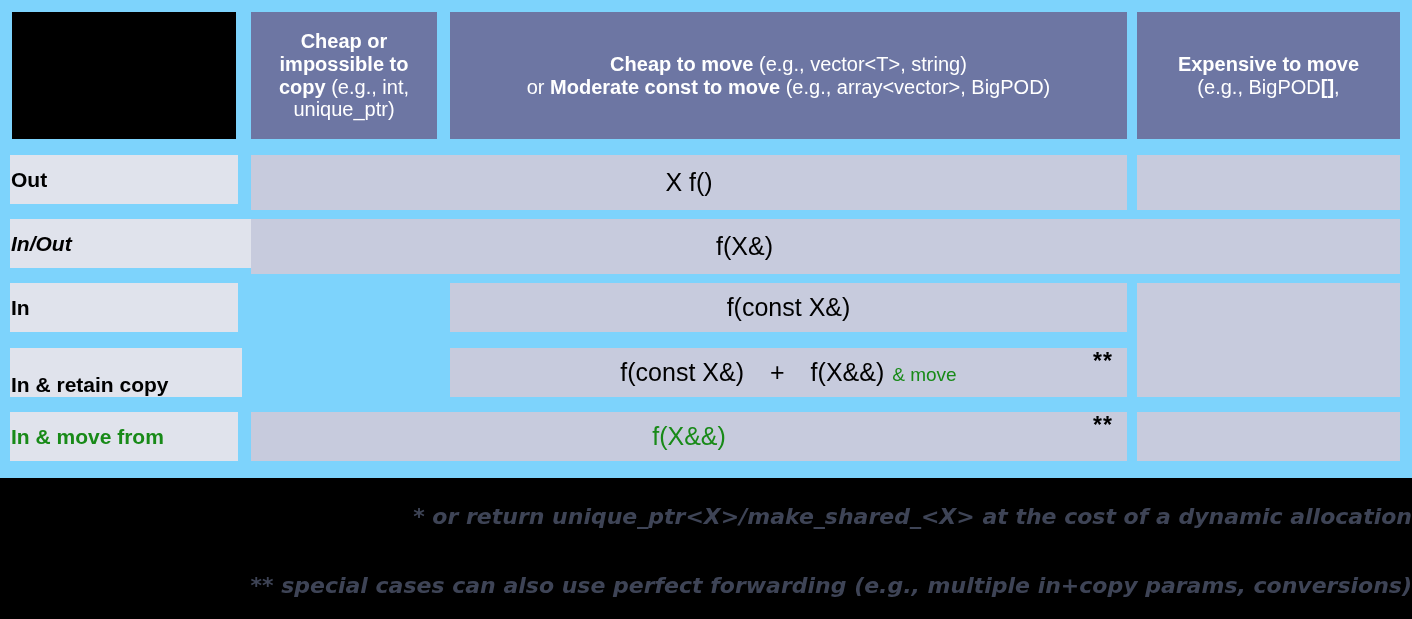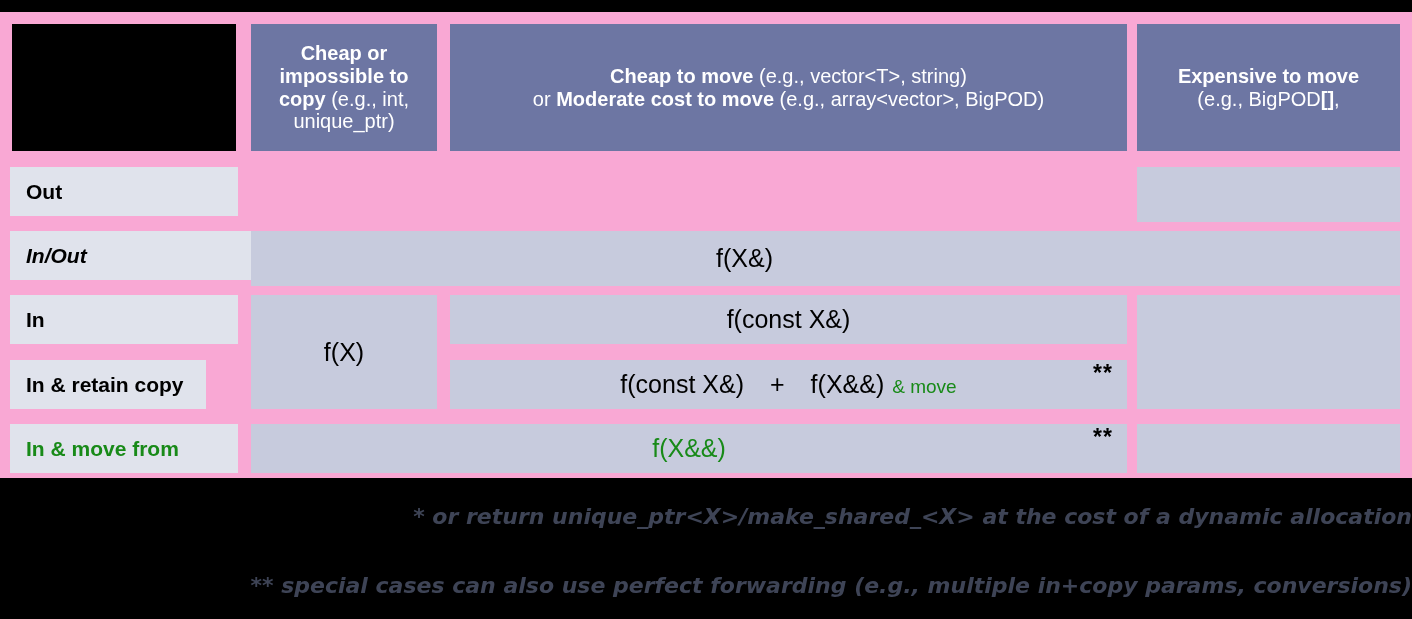--- a/index.html
+++ b/index.html
@@ -21,24 +21,24 @@
     position: absolute;
     left: 0; top: 0;
     width: 1412px;
     height: 619px;
     background: #000000;
   }
 
   
   #table-area {
     position: absolute;
-    left: 0; top: 12px;
+    left: 0; top: 0;
     width: 1412px;
     height: 478px;
-    background: #f9a8d4;
+    background: #7dd3fc;
   }
 
   
   .cell {
     position: absolute;
     box-sizing: border-box;
     display: flex;
     align-items: center;
     justify-content: center;
     text-align: center;
@@ -56,21 +56,21 @@
   .hdr .reg { font-weight: normal; }
 
   
   .rowlab {
     background: #e0e3ec;
     color: #000000;
     font-size: 21px;
     font-weight: bold;
     justify-content: flex-start;
     text-align: left;
-    padding-left: 16px;
+    padding-left: 1px;
   }
   .rowlab.green { color: #188a18; }
 
   
   .body-cell {
     background: #c7cbdd;
     color: #000000;
     font-size: 25px;
     font-weight: normal;
   }
@@ -155,21 +155,21 @@
         <b>Cheap or impossible to copy</b><span class="reg"> (e.g., int, unique_ptr)</span>
       </span>
     </div>
 
     <div class="cell hdr" style="left:450px; top:12px; width:677px; height:127px;">
       <div>
         <div>
           <b>Cheap to move</b><span class="reg"> (e.g., vector&lt;T&gt;, string)</span>
         </div>
         <div>
-          <span class="reg">or </span><b>Moderate cost to move</b><span class="reg"> (e.g., array&lt;vector&gt;, BigPOD)</span>
+          <span class="reg">or </span><b>Moderate const to move</b><span class="reg"> (e.g., array&lt;vector&gt;, BigPOD)</span>
         </div>
       </div>
     </div>
 
     <div class="cell hdr" style="left:1137px; top:12px; width:263px; height:127px;">
       <div>
         <div>
           <b>Expensive to move</b>
         </div>
         <div>
@@ -183,38 +183,38 @@
     </div>
 
     <div class="cell rowlab" style="left:10px; top:219px; width:246px; height:49px;font-style:italic;">
       <span>In/Out</span>
     </div>
 
     <div class="cell rowlab" style="left:10px; top:283px; width:228px; height:49px;">
       <span>In</span>
     </div>
 
-    <div class="cell rowlab" style="left:10px; top:348px; width:196px; height:49px;">
+    <div class="cell rowlab" style="left:10px; top:348px; width:232px; height:49px;align-items:flex-end;">
       <span>In &amp; retain copy</span>
     </div>
 
     <div class="cell rowlab green" style="left:10px; top:412px; width:228px; height:49px;">
       <span>In &amp; move from</span>
     </div>
 
+    <div class="cell body-cell" style="left:251px; top:155px; width:876px; height:55px;">
+      <span>X f()</span>
+    </div>
 
     <div class="cell body-cell" style="left:1137px; top:155px; width:263px; height:55px;"></div>
 
     <div class="cell body-cell" style="left:251px; top:219px; width:1149px; height:55px;">
       <span style="position:relative; left:-81px;">f(X&amp;)</span>
     </div>
 
-    <div class="cell body-cell" style="left:251px; top:283px; width:186px; height:114px;">
-      <span>f(X)</span>
-    </div>
 
     <div class="cell body-cell" style="left:450px; top:283px; width:677px; height:49px;">
       <span>f(const X&amp;)</span>
     </div>
 
     <div class="cell body-cell" style="left:1137px; top:283px; width:263px; height:114px;"></div>
 
     <div class="cell body-cell" style="left:450px; top:348px; width:677px; height:49px;">
       <div class="inline-row">
         <span class="piece green">f(const X&amp;)</span>

